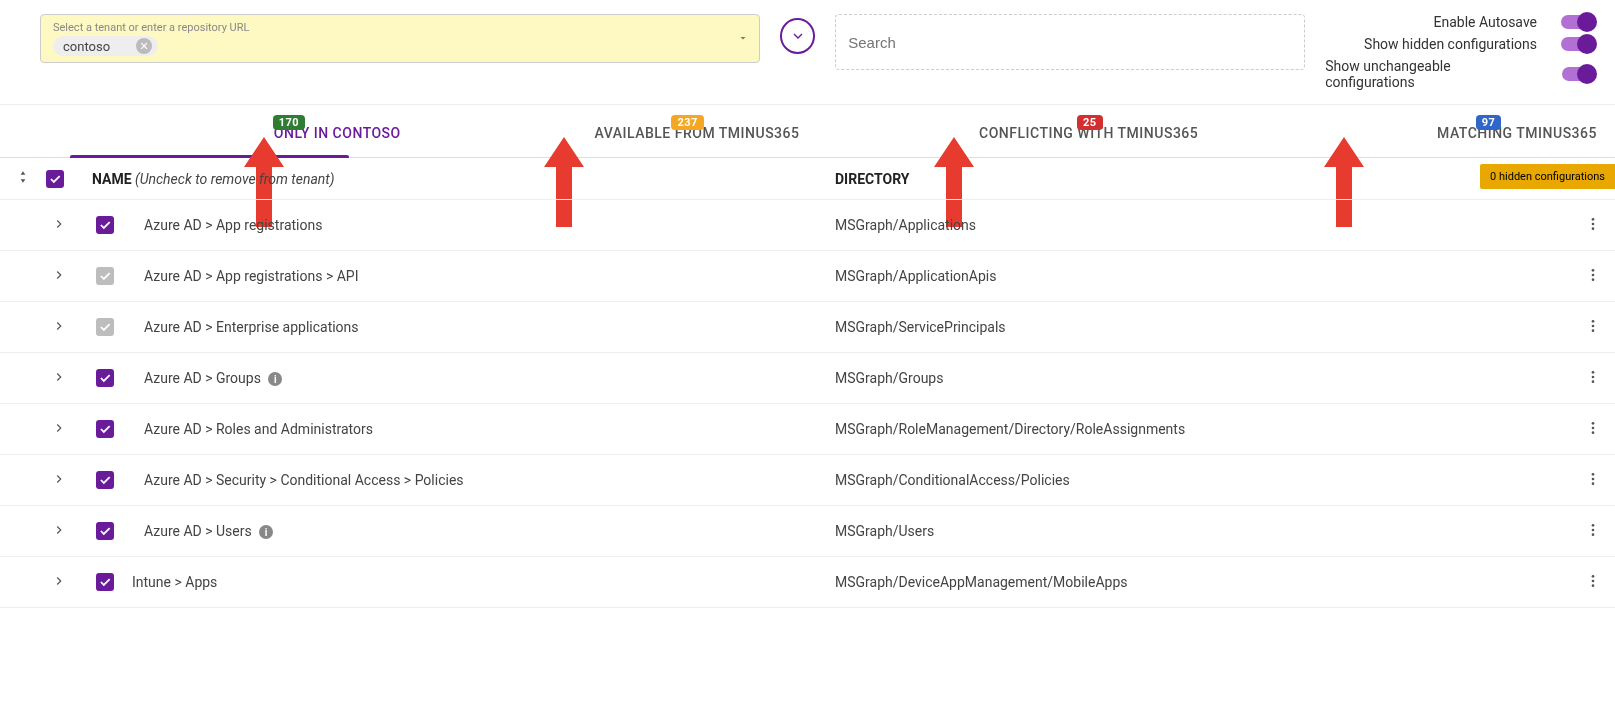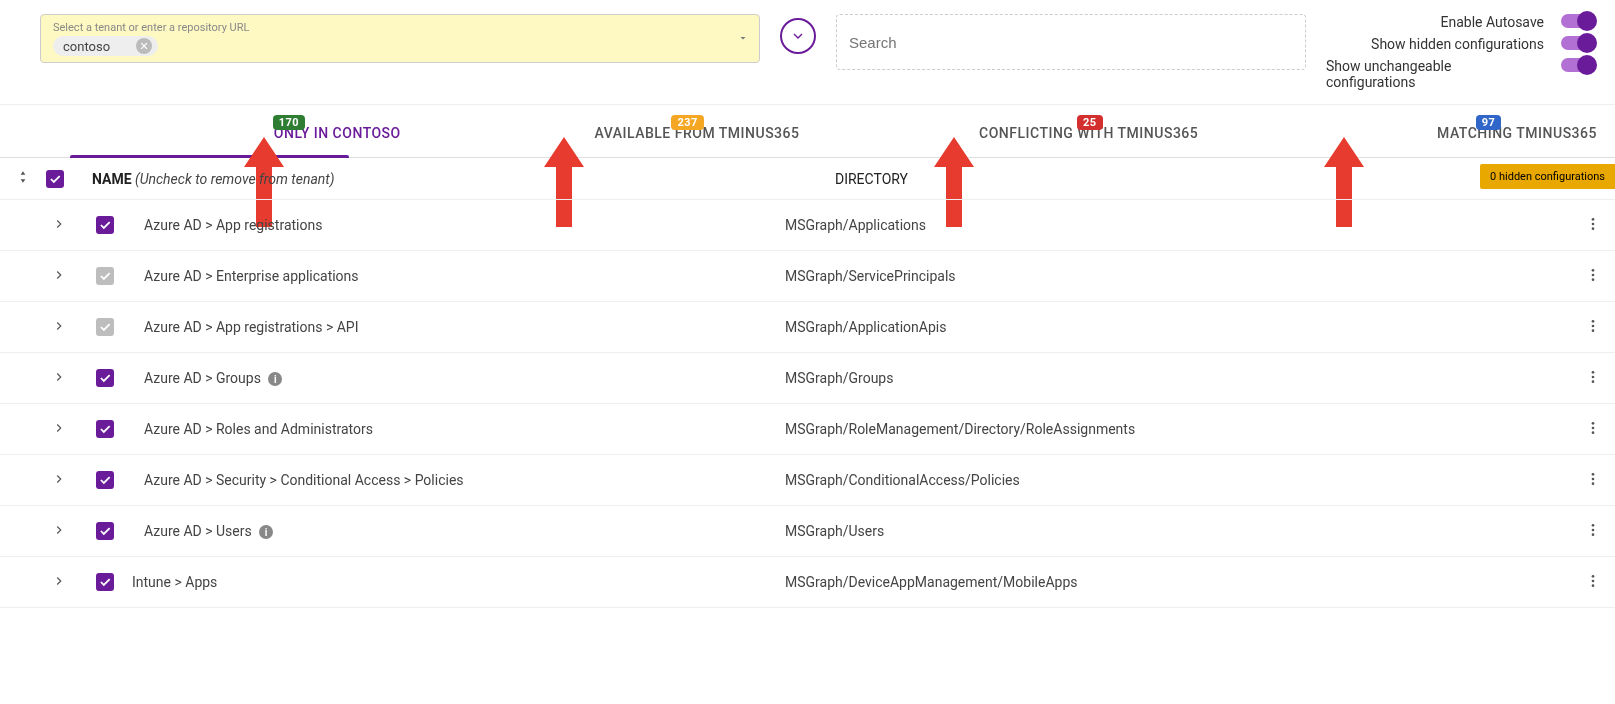--- a/index.html
+++ b/index.html
@@ -22,21 +22,21 @@
       display: inline-flex; align-items:center; justify-content:center; color:#6a1b9a; cursor:pointer; margin-top:4px;
     }
 
     .search-box {
       flex: 0 0 470px; border: 1px dashed #ccc; border-radius: 4px; padding: 0 12px;
       display:flex; align-items:center; height:56px; margin-top:0;
     }
     .search-box input { border:none; outline:none; font-size:15px; width:100%; color:#555;}
 
     .toggles { margin-left:auto; display:flex; flex-direction:column; gap:6px; align-items:flex-end; }
-    .toggle-row { display:flex; align-items:flex-start; gap:17px; font-size:14px; color:#333; }
+    .toggle-row { display:flex; align-items:center; gap:24px; font-size:14px; color:#333; }
     .switch { width:34px; height:14px; border-radius:10px; position:relative; }
     .switch.on { background:#b26fd4; }
     .switch .knob { position:absolute; top:-3px; width:20px; height:20px; border-radius:50%; background:#6a1b9a; }
     .switch.on .knob { right:-2px; }
 
     .tabs { display:flex; border-bottom:1px solid #ddd; padding: 0 10px; margin-top:6px; position:relative;}
     .tab { flex:1; text-align:right; padding:14px 8px 16px; font-size:14px; letter-spacing:.5px; font-weight:500; color:#555; cursor:pointer; position:relative;}
     .tab.active { color:#6a1b9a; }
     .tab.active::after { content:""; position:absolute; left:15%; right:15%; bottom:-1px; height:3px; background:#6a1b9a; border-radius:2px 2px 0 0;}
     .badge { position:absolute; top:4px; right:26%; font-size:11px; font-weight:700; color:#fff; padding:1px 6px; border-radius:4px;}
@@ -44,27 +44,27 @@
 
     .table-header { display:flex; align-items:center; padding:10px 16px; border-bottom:1px solid #eee; gap:16px; position:relative;}
     .sort-handle { color:#555; cursor:pointer; }
     .chk { width:18px; height:18px; border-radius:3px; display:inline-flex; align-items:center; justify-content:center; cursor:pointer;}
     .chk.checked{ background:#6a1b9a; border:2px solid #6a1b9a;}
     .chk.checked svg{color:#fff;}
     .chk.indet{ background:#bdbdbd; border:2px solid #bdbdbd;}
     .chk.indet svg{color:#fff;}
     .th-name { font-weight:700; color:#222; }
     .th-name .hint{ font-weight:400; font-style:italic; color:#444;}
-    .th-dir { position:absolute; left:835px; font-weight:400; color:#222;}
+    .th-dir { position:absolute; left:835px; font-weight:700; color:#222;}
     .hidden-badge{ position:absolute; right:0; top:6px; background:#e8a800; color:#000; font-size:11px; padding:6px 10px; border-radius:2px 0 0 2px;}
 
     .row { display:flex; align-items:center; padding:16px 16px; border-bottom:1px solid #eee; gap:16px; position:relative;}
     .row .expander{ width:20px; color:#555; cursor:pointer; margin-left:36px; margin-right:8px;}
     .row .name{ color:#444; }
-    .row .dir { position:absolute; left:785px; color:#444;}
+    .row .dir { position:absolute; left:835px; color:#444;}
     .row .more{ position:absolute; right:14px; color:#555; cursor:pointer;}
     .info-dot{ display:inline-flex; width:14px; height:14px; border-radius:50%; background:#888; color:#fff; font-size:10px; font-weight:700; align-items:center; justify-content:center; margin-left:4px;}
 
     .arrow-annot{ position:absolute; width:48px; pointer-events:none;}
     .arrow-annot svg{ width:48px;}
   </style>
 </head>
 <body>
 
 <div class="top-bar">
@@ -194,49 +194,49 @@
     </div>
     <div class="row">
       <span class="expander"><svg width="14" height="14" viewBox="0 0 24 24" fill="none" stroke="currentColor" stroke-width="2">
           <path d="M9 6l6 6-6 6"></path>
         </svg></span>
       <span class="chk indet">
         <svg width="14" height="14" viewBox="0 0 24 24" fill="none" stroke="currentColor" stroke-width="3">
           <path d="M5 12l5 5L20 7"></path>
         </svg>
       </span>
+      <span class="name" style="margin-left: 14px;">Azure AD &gt; App registrations &gt; API</span>
+      <span class="dir">MSGraph/ApplicationApis</span>
+      <span class="more"><svg width="16" height="16" viewBox="0 0 24 24" fill="currentColor">
+          <circle cx="12" cy="5" r="2"></circle>
+          <circle cx="12" cy="12" r="2"></circle>
+          <circle cx="12" cy="19" r="2"></circle>
+        </svg></span>
+    </div>
+    <div class="row">
+      <span class="expander"><svg width="14" height="14" viewBox="0 0 24 24" fill="none" stroke="currentColor" stroke-width="2">
+          <path d="M9 6l6 6-6 6"></path>
+        </svg></span>
+      <span class="chk indet">
+        <svg width="14" height="14" viewBox="0 0 24 24" fill="none" stroke="currentColor" stroke-width="3">
+          <path d="M5 12l5 5L20 7"></path>
+        </svg>
+      </span>
       <span class="name" style="margin-left: 14px;">Azure AD &gt; Enterprise applications</span>
       <span class="dir">MSGraph/ServicePrincipals</span>
       <span class="more"><svg width="16" height="16" viewBox="0 0 24 24" fill="currentColor">
           <circle cx="12" cy="5" r="2"></circle>
           <circle cx="12" cy="12" r="2"></circle>
           <circle cx="12" cy="19" r="2"></circle>
         </svg></span>
     </div>
     <div class="row">
       <span class="expander"><svg width="14" height="14" viewBox="0 0 24 24" fill="none" stroke="currentColor" stroke-width="2">
           <path d="M9 6l6 6-6 6"></path>
         </svg></span>
-      <span class="chk indet">
-        <svg width="14" height="14" viewBox="0 0 24 24" fill="none" stroke="currentColor" stroke-width="3">
-          <path d="M5 12l5 5L20 7"></path>
-        </svg>
-      </span>
-      <span class="name" style="margin-left: 14px;">Azure AD &gt; App registrations &gt; API</span>
-      <span class="dir">MSGraph/ApplicationApis</span>
-      <span class="more"><svg width="16" height="16" viewBox="0 0 24 24" fill="currentColor">
-          <circle cx="12" cy="5" r="2"></circle>
-          <circle cx="12" cy="12" r="2"></circle>
-          <circle cx="12" cy="19" r="2"></circle>
-        </svg></span>
-    </div>
-    <div class="row">
-      <span class="expander"><svg width="14" height="14" viewBox="0 0 24 24" fill="none" stroke="currentColor" stroke-width="2">
-          <path d="M9 6l6 6-6 6"></path>
-        </svg></span>
       <span class="chk checked">
         <svg width="14" height="14" viewBox="0 0 24 24" fill="none" stroke="currentColor" stroke-width="3">
           <path d="M5 12l5 5L20 7"></path>
         </svg>
       </span>
       <span class="name" style="margin-left: 14px;">Azure AD &gt; Groups <span class="info-dot">i</span></span>
       <span class="dir">MSGraph/Groups</span>
       <span class="more"><svg width="16" height="16" viewBox="0 0 24 24" fill="currentColor">
           <circle cx="12" cy="5" r="2"></circle>
           <circle cx="12" cy="12" r="2"></circle>

